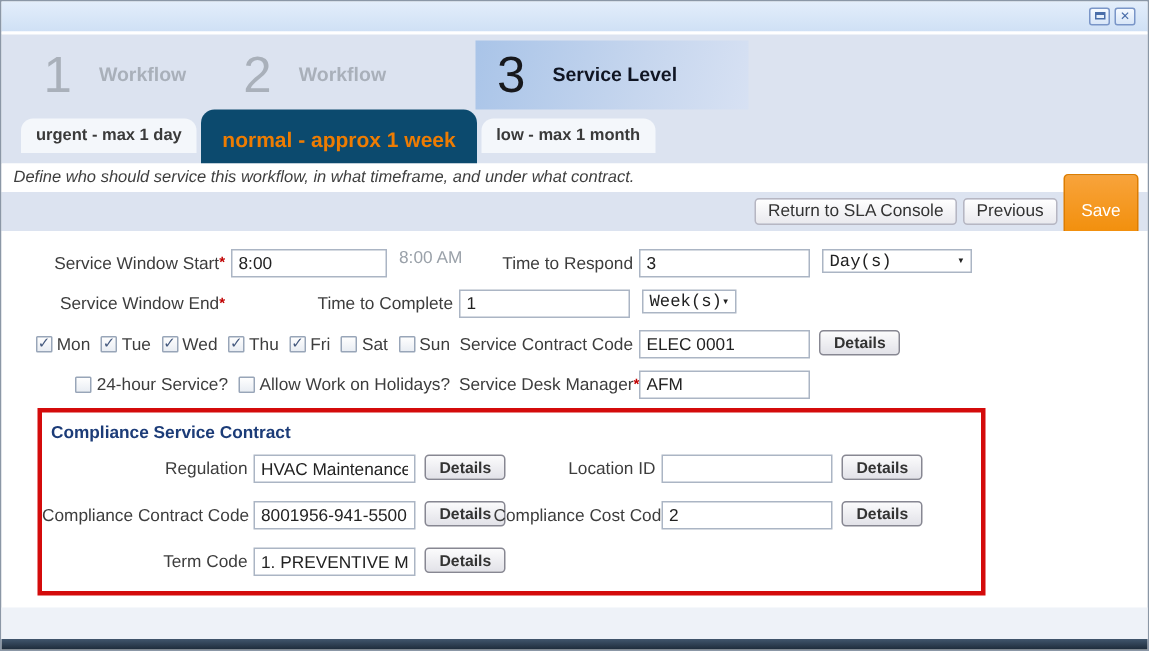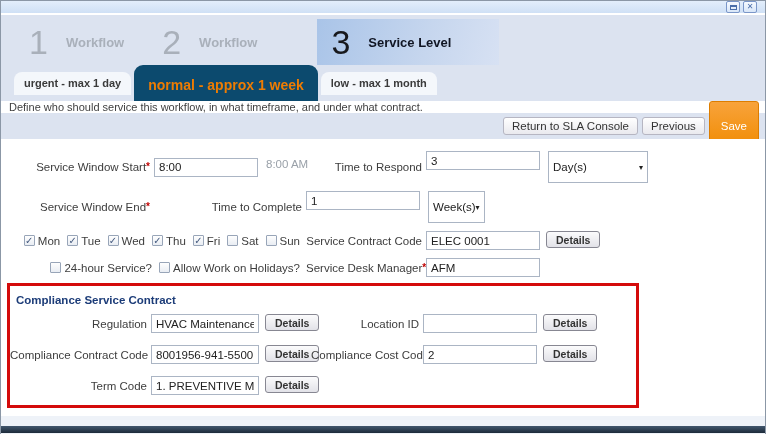--- a/index.html
+++ b/index.html
@@ -30,57 +30,57 @@
   .step.active .lbl { color:#101523; }
 
   .tabs { display:flex; align-items:center; padding-left:13px; gap:3px; }
   .tab { background:#f4f7fb; color:#3a3a3a; font-size:11px; font-weight:bold;
          padding:5px 10px 6px; border-radius:8px 8px 0 0; cursor:pointer; white-space:nowrap; }
   .tab.active { background:#0c4a6e; color:#ee7c02; font-size:14px;
                 padding:12px 14px 8px; border-radius:9px 9px 0 0; }
 
   
   .desc-strip { background:#fff; height:20px; display:flex; align-items:center;
-                padding-left:8px; font-size:11px; color:#3f3f3f; }
+                padding-left:8px; font-size:11px; font-style:italic; color:#3f3f3f; }
   .toolbar-band { background:#dce3f0; height:26px; display:flex; align-items:center;
                   justify-content:flex-end; gap:4px; padding-right:6px; }
   .btn { font-size:11.5px; color:#333; padding:2px 8px; border:1px solid #b6b6c2;
          border-radius:3px; background:linear-gradient(#ffffff,#e9e9ee); cursor:pointer; }
   .btn.save { background:linear-gradient(#f8a33b,#f08a00); border-color:#dd7d00;
               color:#fff; padding:18px 11px; }
 
   
   .form-area { background:#fff; padding:12px 0 6px 0; }
   .form-grid { display:grid; grid-template-columns:153px 152px 120px 1fr;
                row-gap:8px; align-items:center; }
   .lab { font-size:11.5px; color:#3d3d3d; text-align:right; padding-right:4px;
          white-space:nowrap; justify-self:stretch; }
   .req { color:#c00000; font-weight:bold; font-size:10px; vertical-align:top; }
   .cell { display:flex; align-items:flex-start; white-space:nowrap; min-width:0; }
   input.tf { height:19px; border:1px solid #abb5c4; background:#fff; font-size:11.5px;
              color:#222; padding:0 4px; font-family:inherit; }
   .w104 { width:104px; } .w114 { width:114px; } .w108 { width:108px; }
   .hint { font-size:11.5px; color:#9aa1a9; margin-left:8px; }
-  .select { width:100px; height:32px; border:1px solid #abb5c4; background:#fff;
+  .select { width:100px; height:16px; border:1px solid #abb5c4; background:#fff;
             display:flex; align-items:center; justify-content:space-between;
-            font-size:11.5px; color:#222; padding:0 4px; margin-left:8px; cursor:pointer; }
+            font-size:11.5px; color:#222; padding:0 4px; margin-left:8px; cursor:pointer;font-family:Liberation Mono, monospace; }
   .select .arr { font-size:8px; color:#222; }
   .btn-details { font-size:10.5px; font-weight:bold; color:#333; padding:1px 9px;
                  border:1px solid #878792; border-radius:3px; margin-left:6px;
                  background:linear-gradient(#fbfbfc,#e2e2e8); cursor:pointer; height:17px; }
   .cb-row { display:flex; align-items:center; justify-content:flex-end; gap:7px;
             grid-column:1 / 3; padding-right:6px; }
   .cb-item { display:flex; align-items:center; gap:3px; font-size:11.5px; color:#3d3d3d; }
   .cb { width:11px; height:11px; border:1px solid #98a5b8; border-radius:1px;
         background:linear-gradient(#fefefe,#e9edf3); display:flex; align-items:center;
         justify-content:center; font-size:10px; color:#44597e; cursor:pointer; }
   .cb[data-checked="true"]::after { content:"✓"; font-weight:bold; line-height:9px; }
 
   
-  .compliance-box { margin:6px 0 0 6px; width:632px; border:3px solid #d40b0b;
+  .compliance-box { margin:6px 0 0 24px; width:632px; border:3px solid #d40b0b;
                     background:#fff; padding:4px 0 10px 0; }
   .comp-heading { font-size:11.5px; font-weight:bold; color:#1c3c78; padding:4px 0 8px 6px; }
   .comp-grid { display:grid; grid-template-columns:141px 160px 112px 1fr;
                row-gap:12px; align-items:center; }
 
   
   .footer-band { background:#eef2f8; height:22px; margin-top:8px; }
   .bottom-edge { position:absolute; left:0; right:0; bottom:0; height:7px;
                  background:linear-gradient(#41566d,#1d2b3a); }
 </style>

